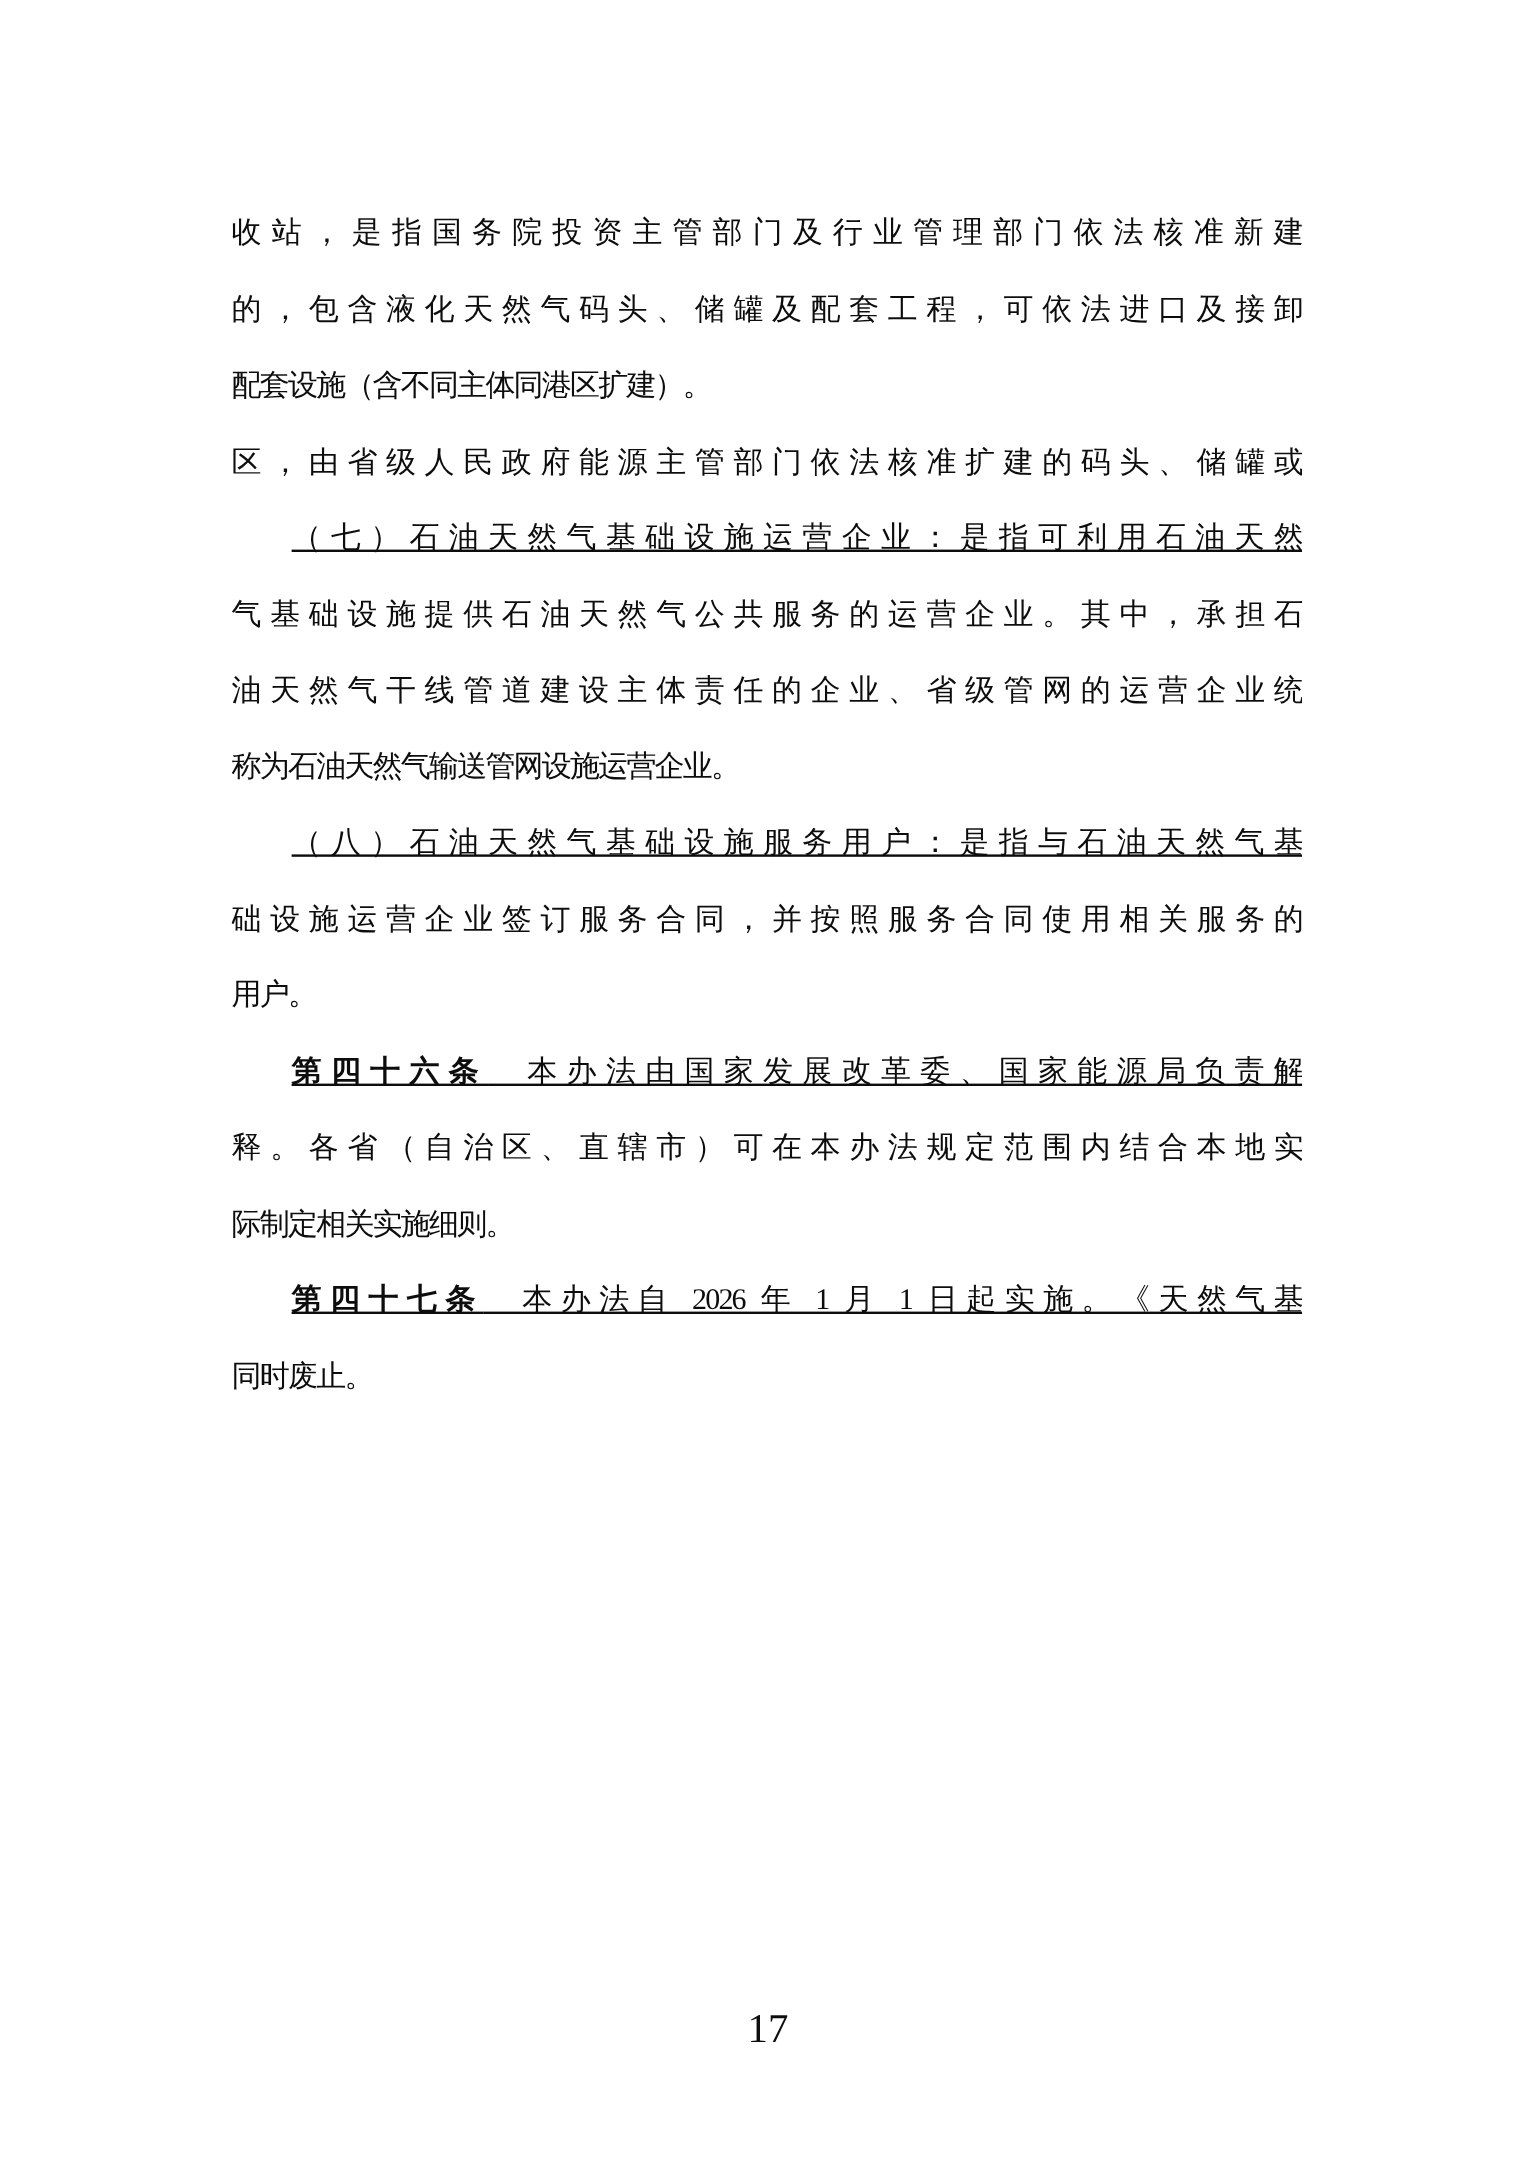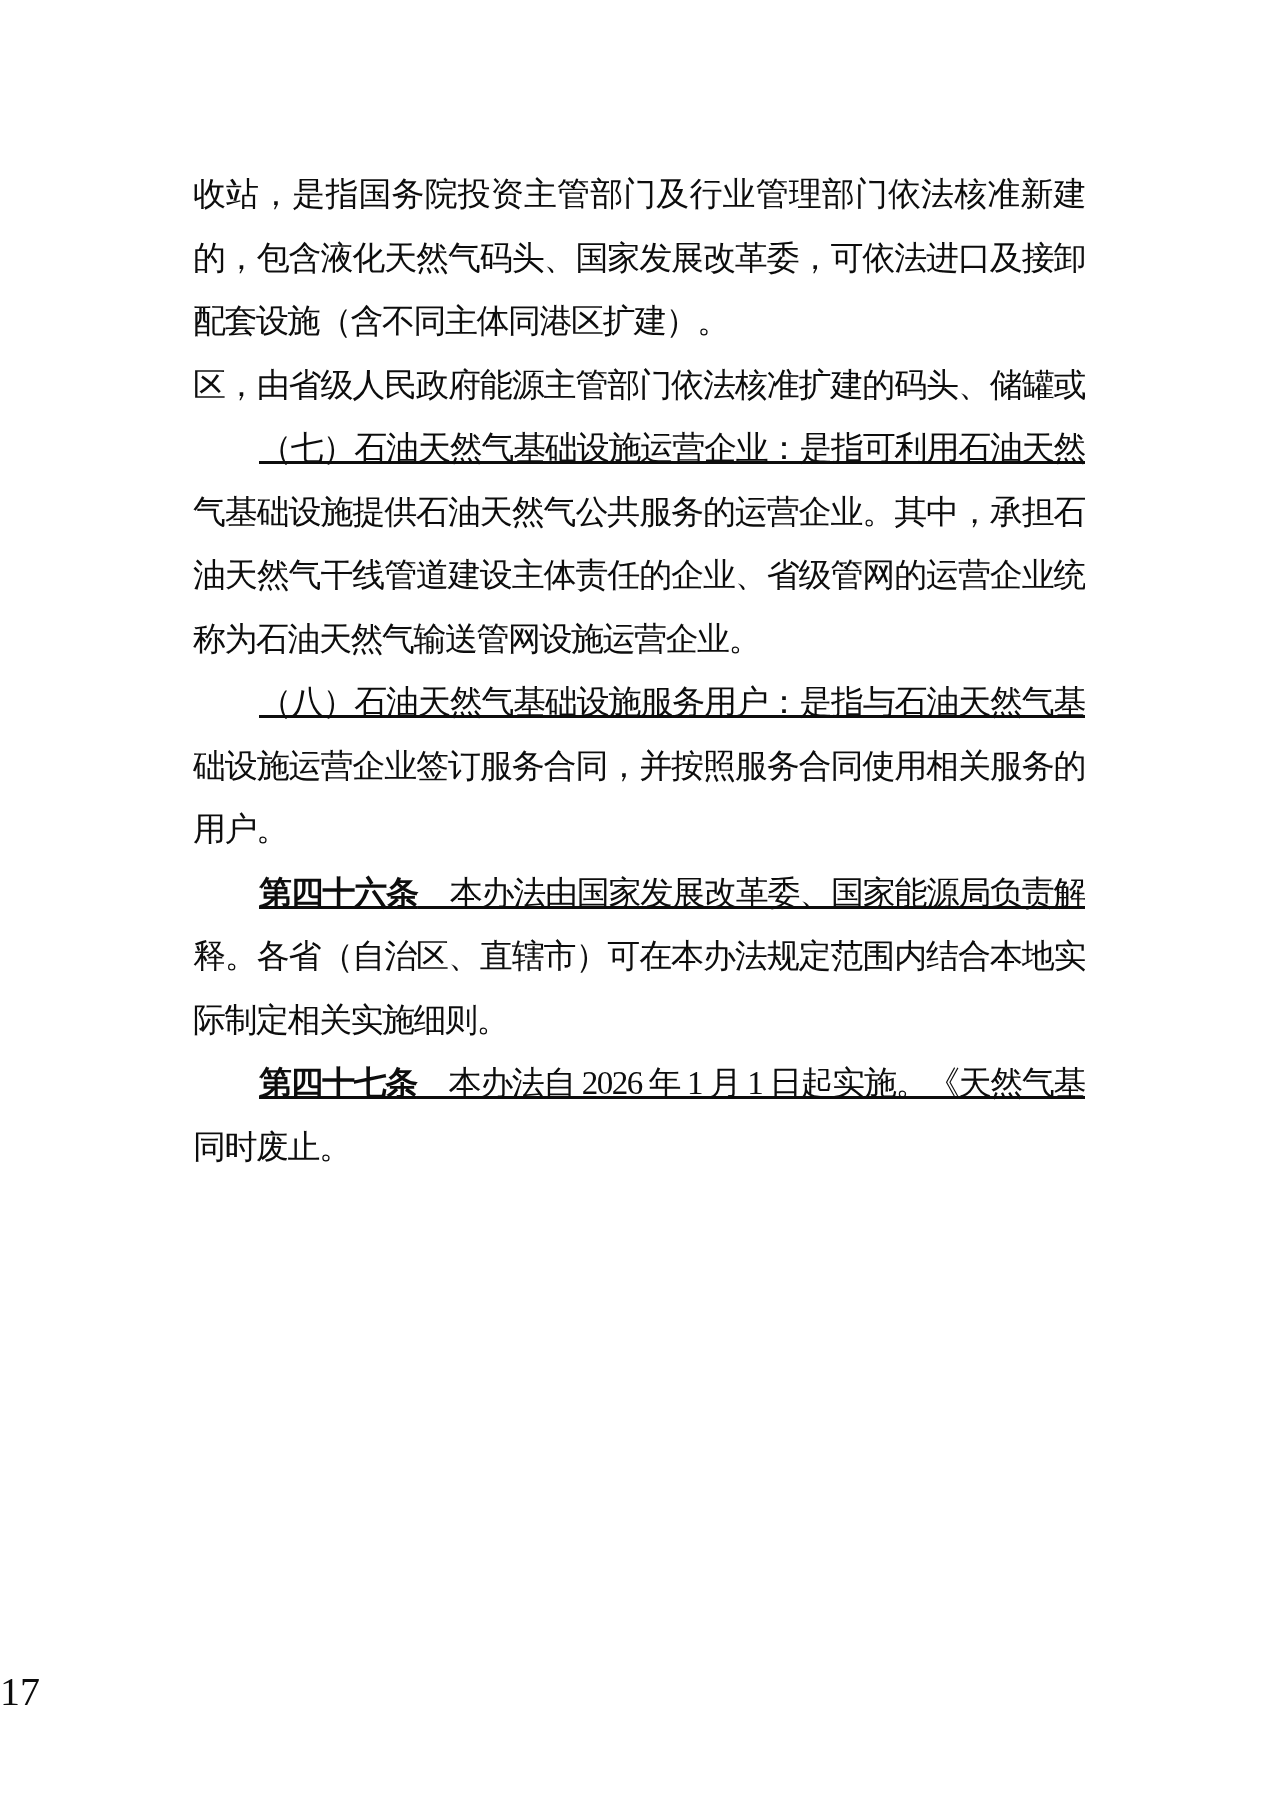--- a/index.html
+++ b/index.html
@@ -20,21 +20,21 @@
     left: 0; top: 0;
     width: 1280px;
     height: 1810px;
     background: #ffffff;
   }
   .text-block {
     position: absolute;
     left: 193px;
     top: 163px;
     width: 892px;
-    font-size: 33px;
+    font-size: 25px;
     color: #0d0d0d;
   }
   .line {
     height: 63.5px;
     line-height: 63.5px;
     overflow: hidden;
     white-space: nowrap;
     text-align: justify;
     text-align-last: justify;
     letter-spacing: -1.5px;
@@ -51,35 +51,35 @@
     letter-spacing: -3px;
   }
   .bold {
     font-weight: 700;
   }
   .page-number {
     position: absolute;
     left: 0;
     top: 1672px;
     width: 100%;
-    text-align: left;
-    font-size: 40px;
+    text-align: center;
+    font-size: 34px;
     line-height: 40px;
     letter-spacing: 0;
     color: #0d0d0d;
   }
 </style>
 </head>
 <body>
 
 <div class="page">
 
   <div class="text-block">
     <div class="line">收站，是指国务院投资主管部门及行业管理部门依法核准新建</div>
-    <div class="line">的，包含液化天然气码头、国家发展改革委，可依法进口及接卸</div>
+    <div class="line">的，包含液化天然气码头、储罐及配套工程，可依法进口及接卸</div>
     <div class="line end">配套设施（含不同主体同港区扩建）。</div>
     <div class="line">区，由省级人民政府能源主管部门依法核准扩建的码头、储罐或</div>
     <div class="line indent">（七）石油天然气基础设施运营企业：是指可利用石油天然</div>
     <div class="line">气基础设施提供石油天然气公共服务的运营企业。其中，承担石</div>
     <div class="line">油天然气干线管道建设主体责任的企业、省级管网的运营企业统</div>
     <div class="line end">称为石油天然气输送管网设施运营企业。</div>
     <div class="line indent">（八）石油天然气基础设施服务用户：是指与石油天然气基</div>
     <div class="line">础设施运营企业签订服务合同，并按照服务合同使用相关服务的</div>
     <div class="line end">用户。</div>
     <div class="line indent"><span class="bold">第四十六条</span><span>　本办法由国家发展改革委、国家能源局负责解</span></div>

